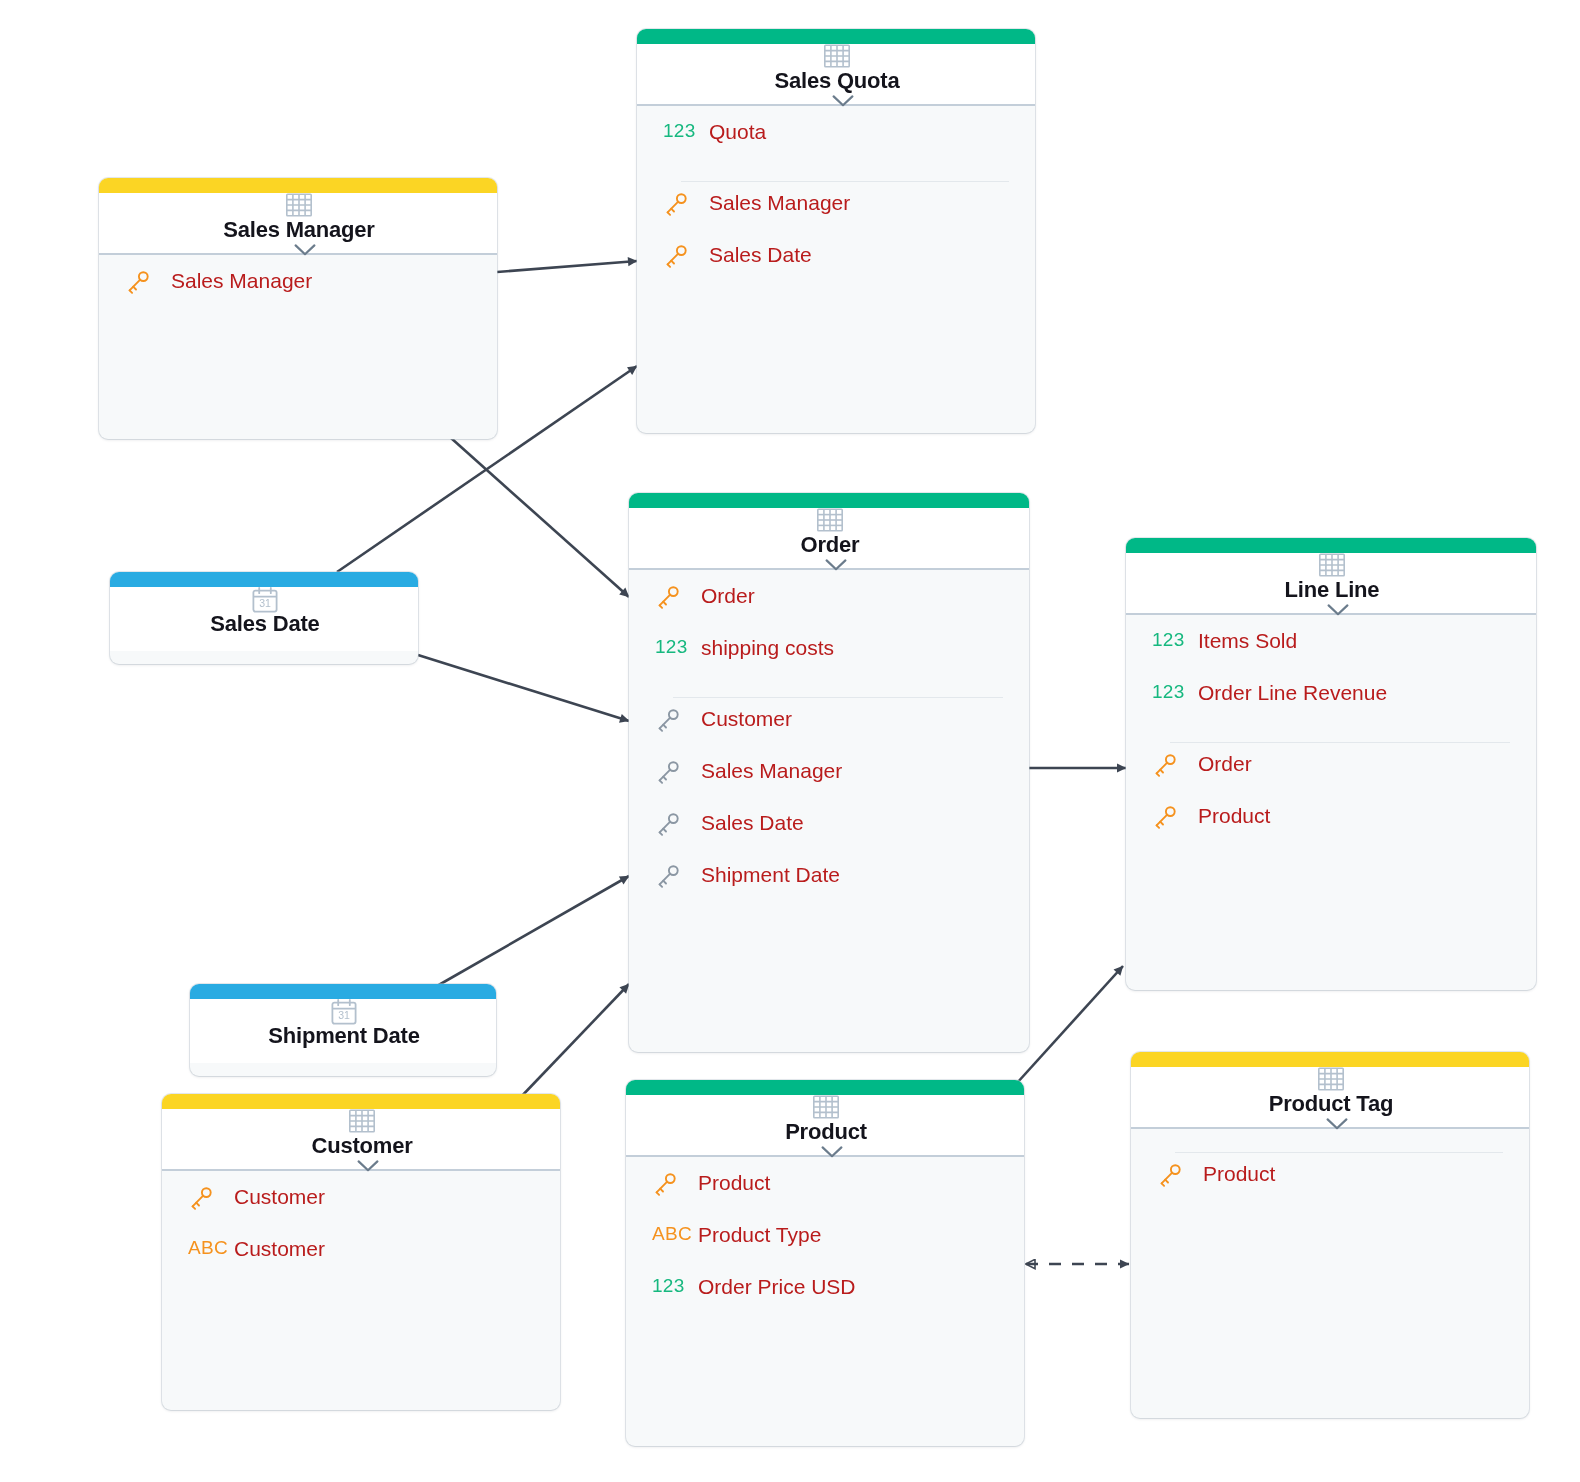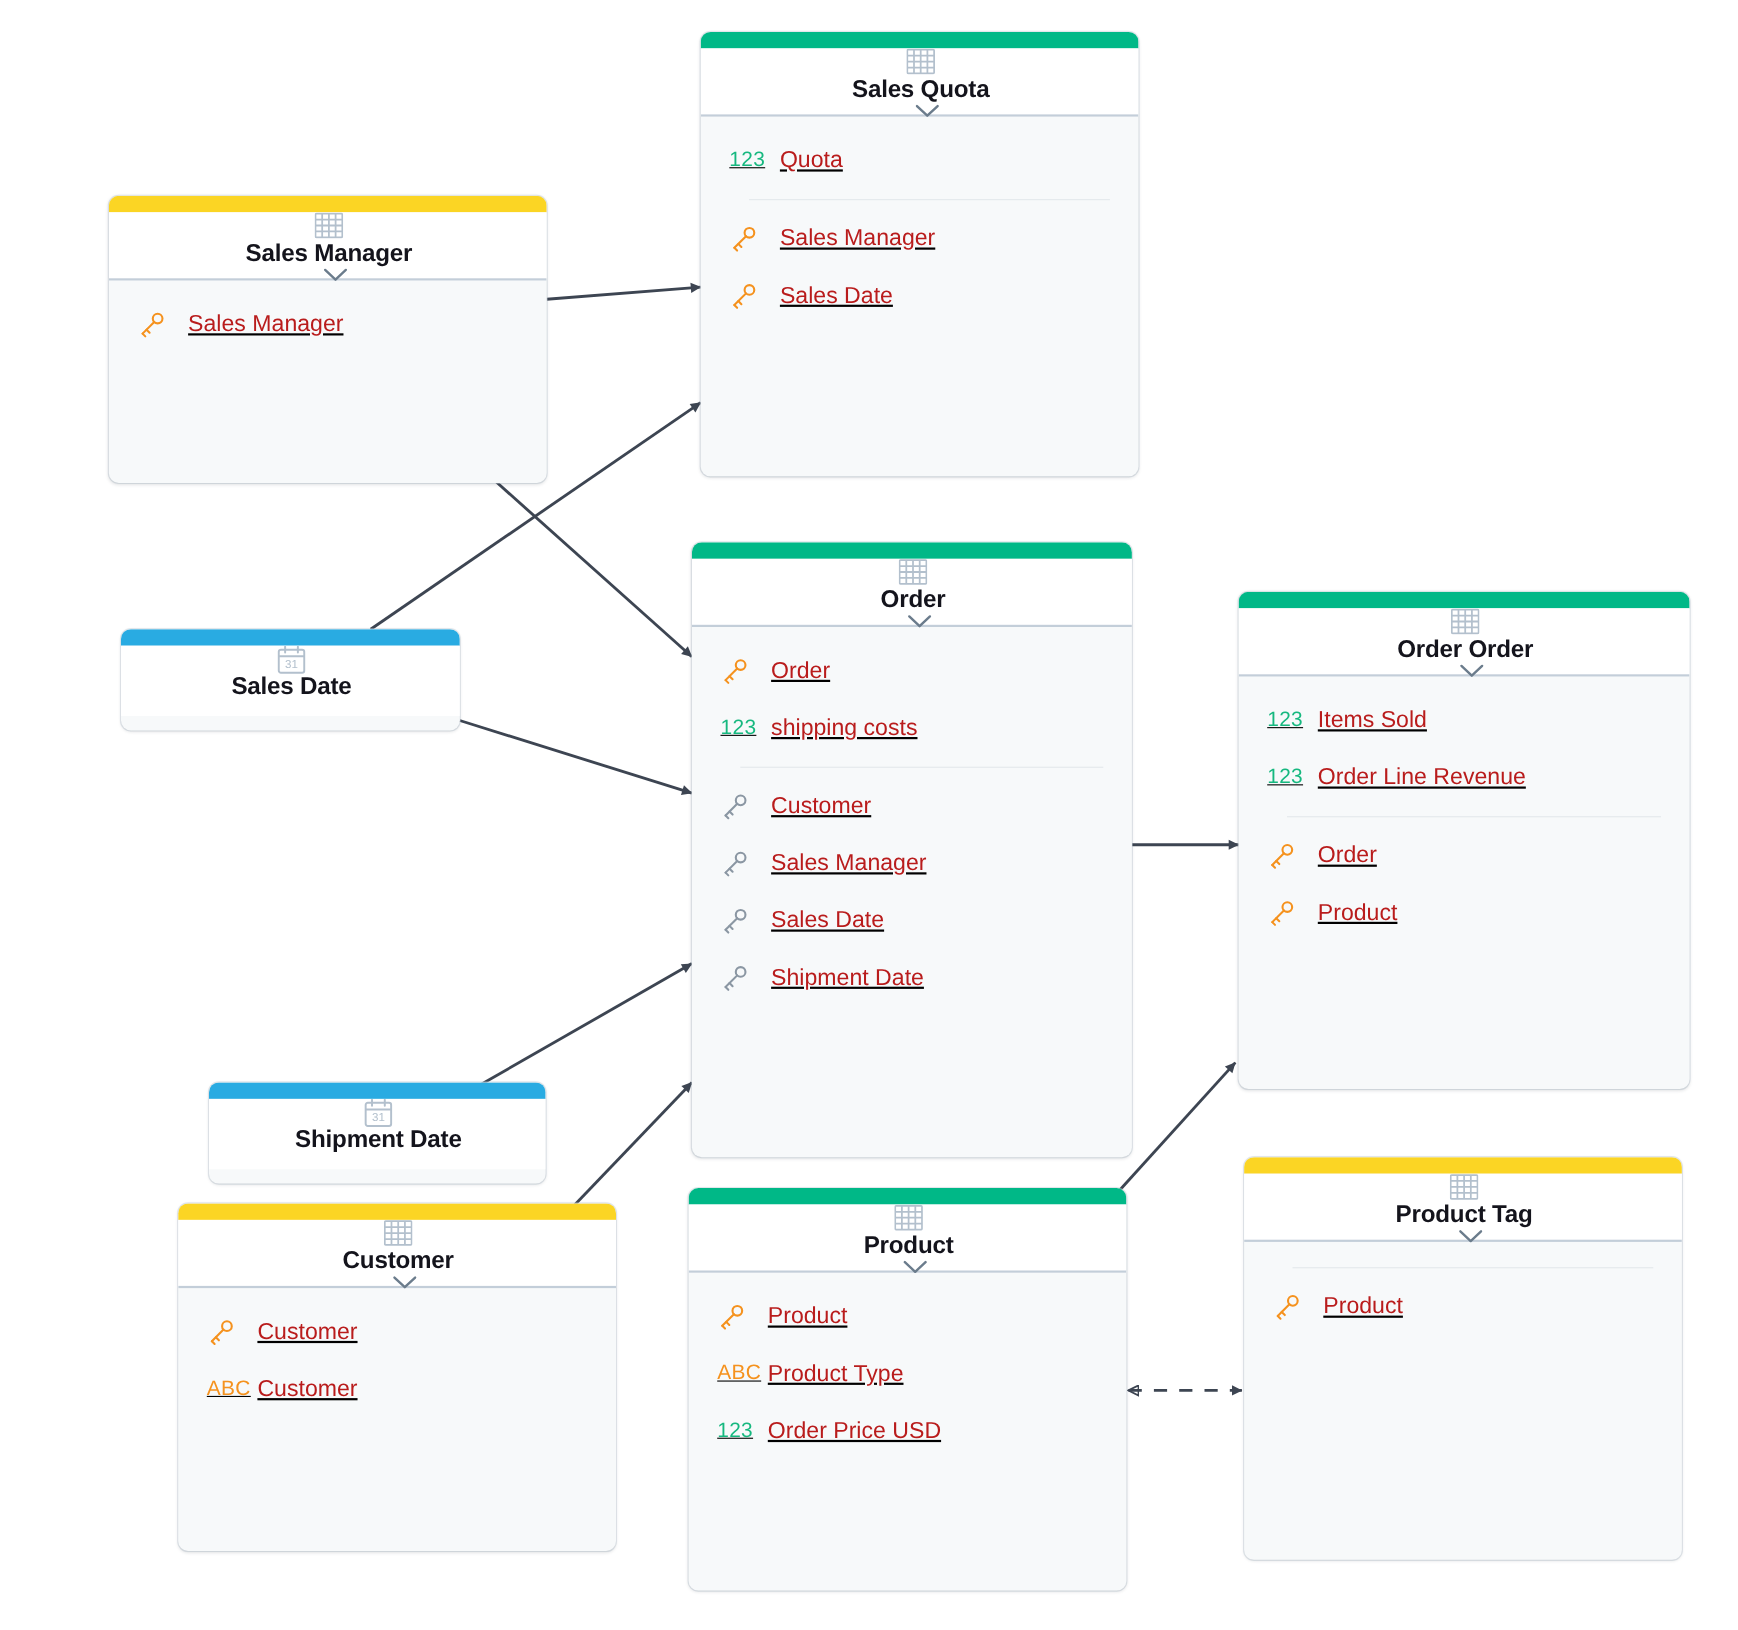--- a/index.html
+++ b/index.html
@@ -69,25 +69,24 @@
     flex: 0 0 auto;
     width: 22px;
     height: 14px;
     margin-left: 12px;
   }
   .node-body {
     padding: 14px 0 10px 0;
   }
   .field {
     display: flex;
-    align-items: center;
+    align-items: flex-start;
     height: 52px;
     padding: 0 20px 0 26px;
     box-sizing: border-box;
-    text-decoration: underline;
   }
   .field-icon {
     flex: 0 0 auto;
     width: 46px;
     display: flex;
     align-items: center;
     justify-content: flex-start;
   }
   .field-icon svg { display: block; }
   .tok {
@@ -332,21 +331,21 @@
         <div class="node-head">
           <span class="node-head-icon"><svg viewBox="0 0 26 24" width="26" height="24">
               <rect x="0.8" y="1.2" width="24.4" height="21.6" rx="0.8" fill="none" stroke="#b3c0cd" stroke-width="1.6"></rect>
               <line x1="6.9" y1="1.2" x2="6.9" y2="22.8" stroke="#b3c0cd" stroke-width="1.6"></line>
               <line x1="13.0" y1="1.2" x2="13.0" y2="22.8" stroke="#b3c0cd" stroke-width="1.6"></line>
               <line x1="19.1" y1="1.2" x2="19.1" y2="22.8" stroke="#b3c0cd" stroke-width="1.6"></line>
               <line x1="0.8" y1="6.6" x2="25.2" y2="6.6" stroke="#b3c0cd" stroke-width="1.6"></line>
               <line x1="0.8" y1="12.0" x2="25.2" y2="12.0" stroke="#b3c0cd" stroke-width="1.6"></line>
               <line x1="0.8" y1="17.4" x2="25.2" y2="17.4" stroke="#b3c0cd" stroke-width="1.6"></line>
             </svg></span>
-          <span class="node-title">Order Order</span>
+          <span class="node-title">Line Line</span>
           <span class="chev"><svg viewBox="0 0 22 14" width="22" height="14">
               <path d="M1.6,2.4 L11,11.2 L20.4,2.4" fill="none" stroke="#6b7c8c" stroke-width="2.2" stroke-linecap="round" stroke-linejoin="round"></path>
             </svg></span>
         </div>
         <div class="node-body">
           <div class="field">
             <span class="field-icon">
               <span class="tok tok-num">123</span>
             </span>
             <span class="field-label">Items Sold</span>

